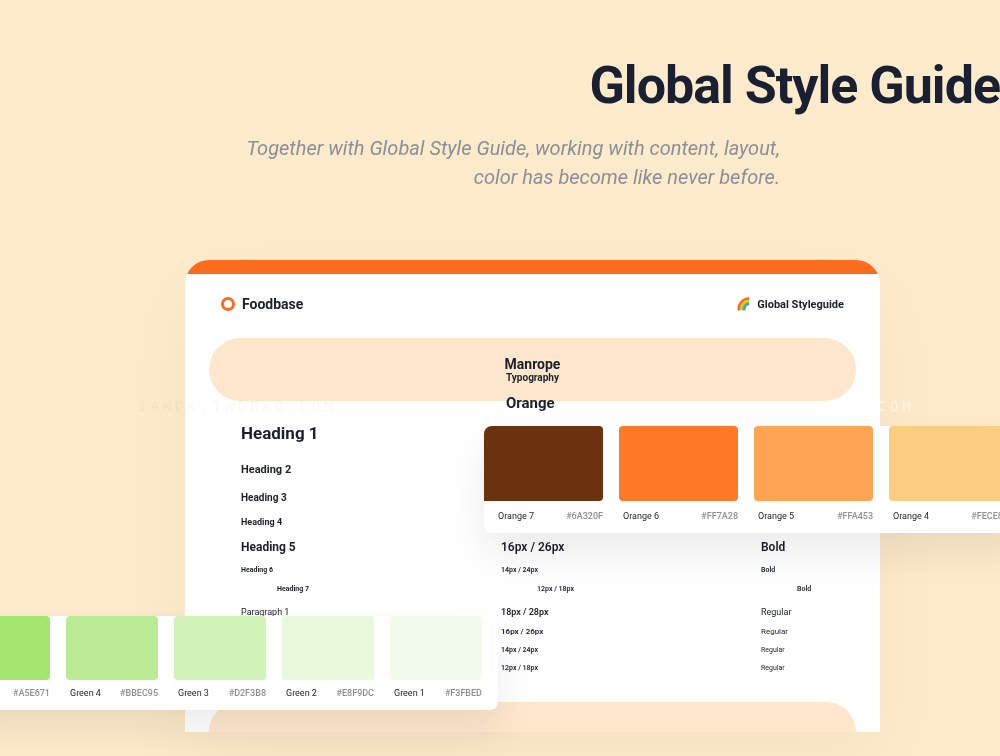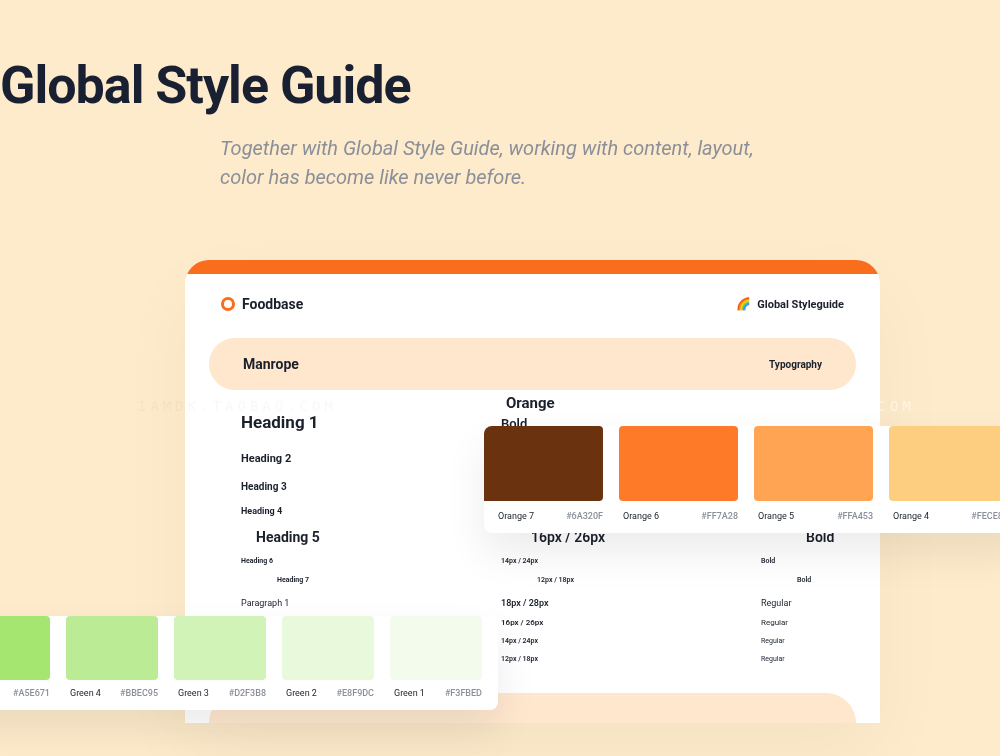--- a/index.html
+++ b/index.html
@@ -8,21 +8,21 @@
     height: 756px;
     background: #FEEBCB;
     font-family: -apple-system, BlinkMacSystemFont, "Segoe UI", Roboto, Helvetica, Arial, sans-serif;
     color: #1A202C;
     overflow: hidden;
     position: relative;
   }
 
   
   .hero {
-    text-align: left;
+    text-align: right;
     padding-top: 55px;
   }
   .hero h1 {
     font-size: 52px;
     font-weight: 700;
     letter-spacing: -1px;
     color: #182032;
     margin-bottom: 18px;
   }
   .hero p {
@@ -86,20 +86,21 @@
 
   
   .pill {
     margin: 0 24px;
     background: #FEE7CD;
     border-radius: 50px;
     padding: 18px 34px;
     display: flex;
     justify-content: space-between;
     align-items: center;
+    flex-direction: column;
   }
   .pill .left {
     font-size: 14px;
     font-weight: 700;
     color: #1A202C;
   }
   .pill .right {
     font-size: 10px;
     font-weight: 700;
     color: #1A202C;
@@ -114,21 +115,21 @@
     align-items: baseline;
   }
   .typo-row .name   { flex: 0 0 260px; font-weight: 700; color: #1A202C; }
   .typo-row .size   { flex: 0 0 260px; font-weight: 600; color: #1A202C; }
   .typo-row .weight { flex: 1; text-align: left; font-weight: 600; color: #1A202C; }
 
   .r1 .name { font-size: 17px; } .r1 .size { font-size: 15px; } .r1 .weight { font-size: 13px; } .r1 { margin-bottom: 20px; }
   .r2 .name, .r2 .size, .r2 .weight { font-size: 11px; } .r2 { margin-bottom: 16px; }
   .r3 .name, .r3 .size, .r3 .weight { font-size: 10px; } .r3 { margin-bottom: 14px; }
   .r4 .name, .r4 .size, .r4 .weight { font-size: 9px;  } .r4 { margin-bottom: 13px; }
-  .r5 .name, .r5 .size, .r5 .weight { font-size: 14px; margin-left: 15px;  } .r5 { margin-bottom: 12px; }
+  .r5 .name, .r5 .size, .r5 .weight { font-size: 12px;  } .r5 { margin-bottom: 12px; }
   .r6 .name, .r6 .size, .r6 .weight { font-size: 7px;  } .r6 { margin-bottom: 11px; }
   .r7 .name, .r7 .size, .r7 .weight { font-size: 7px;  } .r7 { margin-bottom: 14px; padding-left: 36px; }
   .r8 .name, .r8 .size, .r8 .weight { font-size: 9px;  } .r8 { margin-bottom: 10px; } .r8 .name, .r8 .weight { font-weight: 400; }
   .r9 .name, .r9 .size, .r9 .weight { font-size: 8px;  } .r9 { margin-bottom: 10px; } .r9 .name, .r9 .weight { font-weight: 400; }
   .r10 .name, .r10 .size, .r10 .weight{font-size: 7px;  } .r10{ margin-bottom: 10px; } .r10 .name,.r10 .weight{ font-weight:400;}
   .r11 .name, .r11 .size, .r11 .weight{font-size: 7px;  } .r11{ margin-bottom: 22px; } .r11 .name,.r11 .weight{ font-weight:400;}
 
   
   .pill-peek {
     margin: 0 24px;

